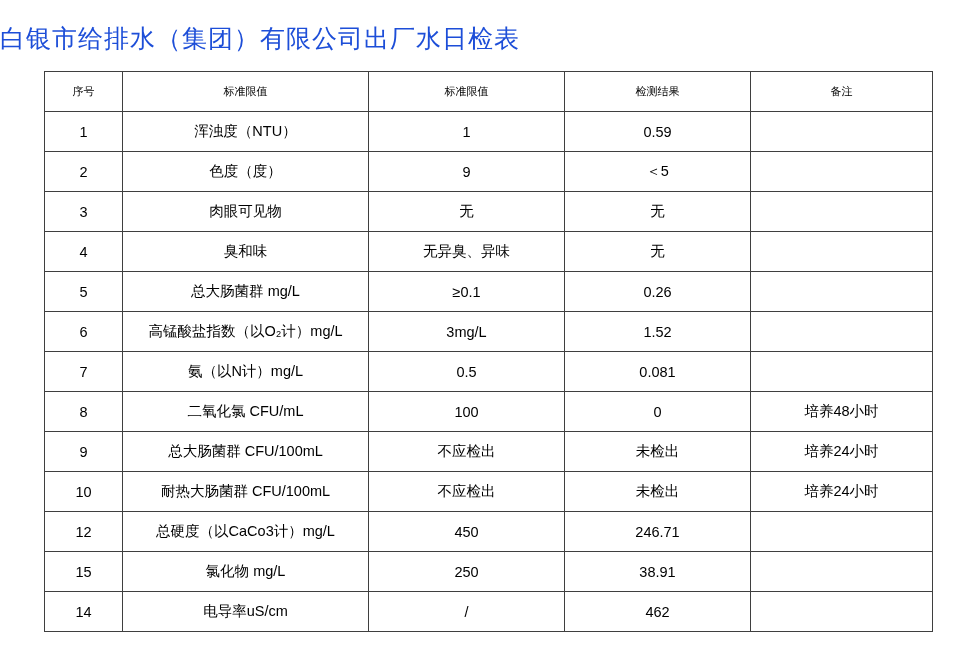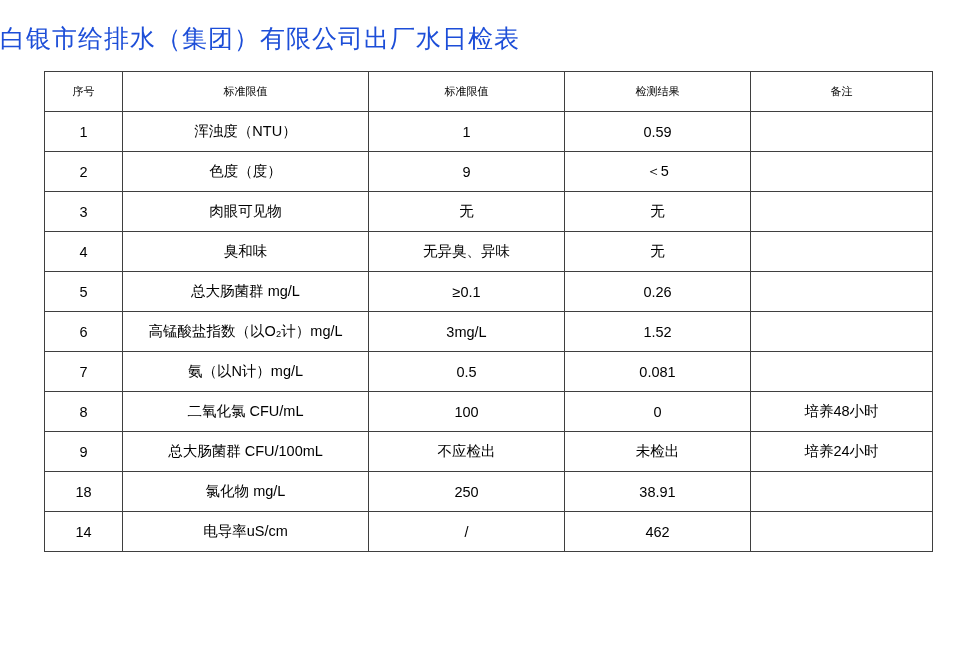--- a/index.html
+++ b/index.html
@@ -155,21 +155,35 @@
           <td class="cell-note">培养48小时</td>
         </tr>
         <tr>
           <td class="cell-no">9</td>
           <td class="cell-item">总大肠菌群 CFU/100mL</td>
           <td class="cell-std">不应检出</td>
           <td class="cell-res">未检出</td>
           <td class="cell-note">培养24小时</td>
         </tr>
         <tr>
-          <td class="cell-no">18</td>
+          <td class="cell-no">10</td>
+          <td class="cell-item">耐热大肠菌群 CFU/100mL</td>
+          <td class="cell-std">不应检出</td>
+          <td class="cell-res">未检出</td>
+          <td class="cell-note">培养24小时</td>
+        </tr>
+        <tr>
+          <td class="cell-no">12</td>
+          <td class="cell-item">总硬度（以CaCo3计）mg/L</td>
+          <td class="cell-std">450</td>
+          <td class="cell-res">246.71</td>
+          <td class="cell-note"></td>
+        </tr>
+        <tr>
+          <td class="cell-no">15</td>
           <td class="cell-item">氯化物 mg/L</td>
           <td class="cell-std">250</td>
           <td class="cell-res">38.91</td>
           <td class="cell-note"></td>
         </tr>
         <tr>
           <td class="cell-no">14</td>
           <td class="cell-item">电导率uS/cm</td>
           <td class="cell-std">/</td>
           <td class="cell-res">462</td>

